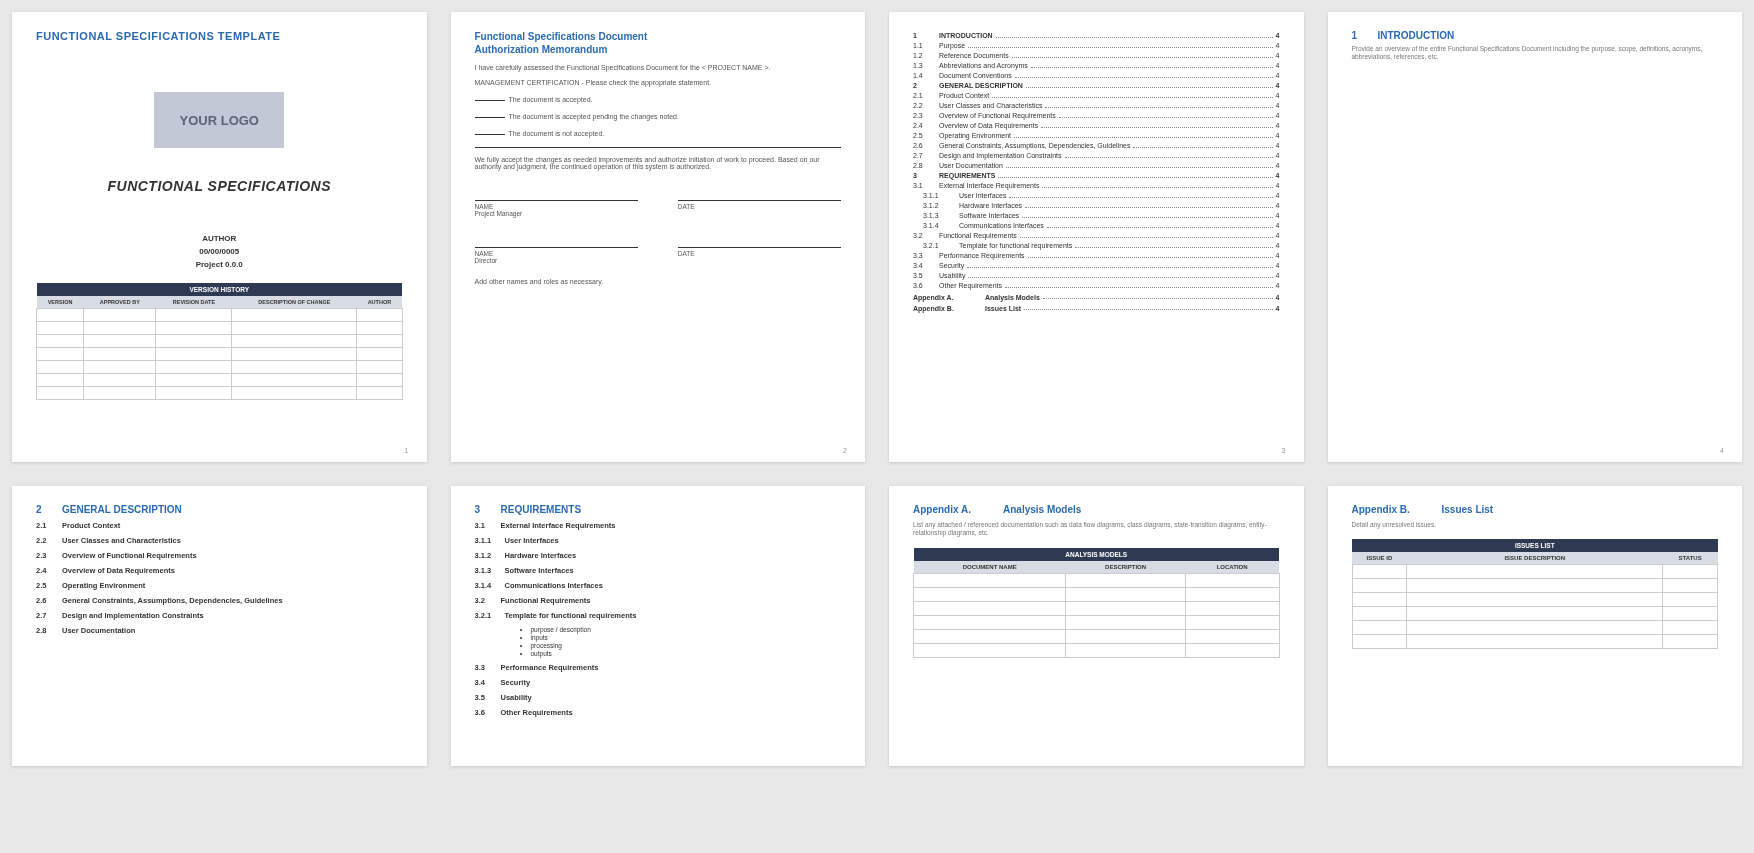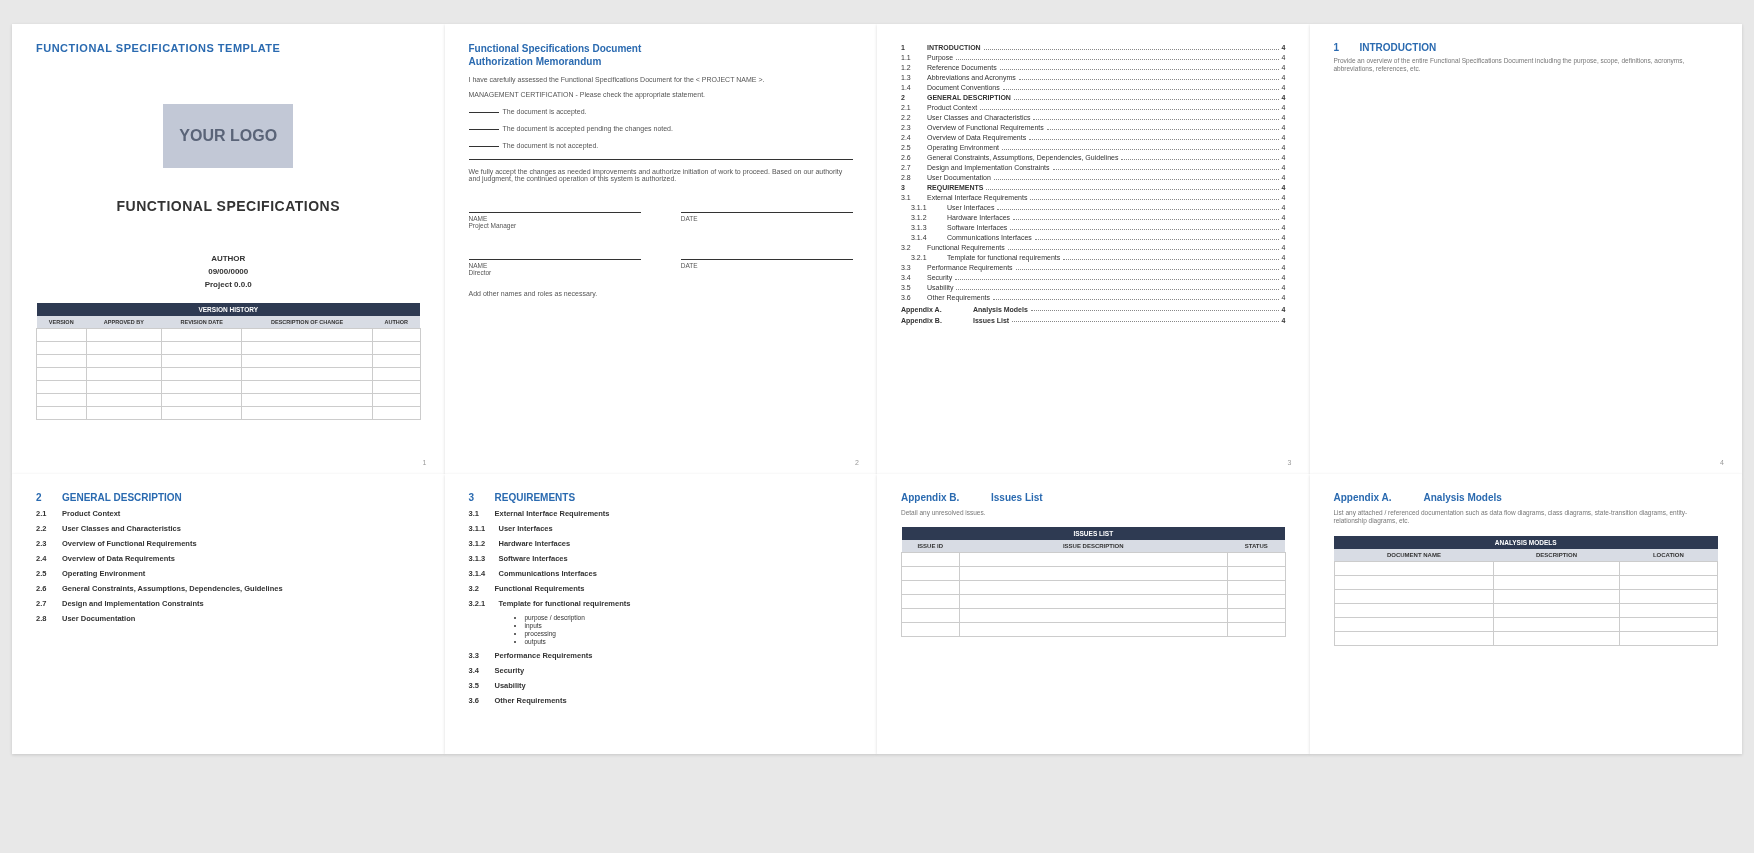--- a/index.html
+++ b/index.html
@@ -6,44 +6,44 @@
     margin: 0;
     padding: 12px;
     background: #e8e8e8;
     font-family: Arial, Helvetica, sans-serif;
     font-size: 9px;
     color: #333;
   }
   .grid {
     display: grid;
     grid-template-columns: repeat(4, 1fr);
-    gap: 0;
+    gap: 24px;
     max-width: 1730px;
-    margin: 12px auto;
+    margin: 0 auto;
   }
   .page {
     background: #fff;
     padding: 18px 24px;
     box-shadow: 0 1px 3px rgba(0,0,0,.15);
     position: relative;
     min-height: 450px;
     box-sizing: border-box;
   }
   .page.short { min-height: 280px; }
   .pnum { position: absolute; bottom: 8px; font-size: 7px; color: #999; }
   .pnum.right { right: 18px; }
 
   
   .p1-title { color: #2a6ab0; font-weight: bold; font-size: 11px; letter-spacing: .5px; }
   .logo-box {
-    width: 130px; height: 64px; background: #c2c8d6;
+    width: 130px; height: 56px; background: #c2c8d6;
     margin: 50px auto 30px; display: flex; align-items: center; justify-content: center;
-    color: #5a6478; font-weight: bold; font-size: 16px;
+    color: #5a6478; font-weight: bold; font-size: 13px;
   }
-  .p1-sub { text-align: center; font-weight: bold; font-size: 14px; letter-spacing: .5px; margin-bottom: 40px; }
+  .p1-sub { text-align: center; font-weight: bold; font-size: 14px; letter-spacing: .5px; margin-bottom: 40px; font-style: italic; }
   .p1-meta { text-align: center; font-size: 8px; margin: 4px 0; font-weight: bold; }
   .vh-table { width: 100%; border-collapse: collapse; margin-top: 14px; font-size: 6px; }
   .vh-table th.hdr { background: #2e3a52; color: #fff; text-align: center; padding: 3px; font-size: 6.5px; }
   .vh-table th { background: #d8dce4; padding: 3px 2px; font-size: 5.5px; }
   .vh-table td { border: 1px solid #ccc; height: 10px; }
 
   
   .p2-title { font-weight: bold; font-size: 10px; color: #2a6ab0; line-height: 1.3; }
   .p2-text { font-size: 7px; margin: 8px 0; color: #555; }
   .sig-line { border-bottom: 1px solid #333; width: 30px; display: inline-block; vertical-align: middle; margin-right: 4px; }
@@ -87,21 +87,21 @@
 </head>
 <body>
 
 <div class="grid">
 
   <div class="page">
     <div class="p1-title">FUNCTIONAL SPECIFICATIONS TEMPLATE</div>
     <div class="logo-box">YOUR LOGO</div>
     <div class="p1-sub">FUNCTIONAL SPECIFICATIONS</div>
     <div class="p1-meta">AUTHOR</div>
-    <div class="p1-meta">09/00/0000</div>
+    <div class="p1-meta">00/00/0005</div>
     <div class="p1-meta">Project 0.0.0</div>
     <table class="vh-table">
       <tbody>
           <tr>
             <th class="hdr" colspan="5">VERSION HISTORY</th>
           </tr>
       <tr>
         <th>VERSION</th>
         <th>APPROVED BY</th>
         <th>REVISION DATE</th>
@@ -411,20 +411,67 @@
           <li>outputs</li>
         </ul>
         <div class="sec-item"><span class="n">3.3</span><span>Performance Requirements</span></div>
         <div class="sec-item"><span class="n">3.4</span><span>Security</span></div>
         <div class="sec-item"><span class="n">3.5</span><span>Usability</span></div>
         <div class="sec-item"><span class="n">3.6</span><span>Other Requirements</span></div>
       </div>
   </div>
 
   <div class="page short">
+    <div class="app-h"><span class="a">Appendix A.</span><span>Analysis Models</span></div>
+    <div class="app-desc">List any attached / referenced documentation such as data flow diagrams, class diagrams, state-transition diagrams, entity-relationship diagrams, etc.</div>
+    <table class="app-table">
+      <tbody>
+          <tr>
+            <th class="hdr" colspan="3">ANALYSIS MODELS</th>
+          </tr>
+      <tr>
+        <th>DOCUMENT NAME</th>
+        <th>DESCRIPTION</th>
+        <th>LOCATION</th>
+      </tr>
+      <tr>
+            <td></td>
+            <td></td>
+            <td></td>
+          </tr>
+          <tr>
+            <td></td>
+            <td></td>
+            <td></td>
+          </tr>
+      <tr>
+            <td></td>
+            <td></td>
+            <td></td>
+          </tr>
+          <tr>
+            <td></td>
+            <td></td>
+            <td></td>
+          </tr>
+      <tr>
+            <td></td>
+            <td></td>
+            <td></td>
+          </tr>
+          <tr>
+            <td></td>
+            <td></td>
+            <td></td>
+          </tr>
+    </tbody>
+      </table>
+  </div>
+
+  <div class="page short">
     <div class="app-h"><span class="a">Appendix B.</span><span>Issues List</span></div>
     <div class="app-desc">Detail any unresolved issues.</div>
     <table class="app-table">
       <tbody>
           <tr>
             <th class="hdr" colspan="3">ISSUES LIST</th>
           </tr>
       <tr>
         <th style="width:15%">ISSUE ID</th>
         <th>ISSUE DESCRIPTION</th>
@@ -457,60 +504,13 @@
           </tr>
           <tr>
             <td></td>
             <td></td>
             <td></td>
           </tr>
     </tbody>
       </table>
   </div>
 
-  <div class="page short">
-    <div class="app-h"><span class="a">Appendix A.</span><span>Analysis Models</span></div>
-    <div class="app-desc">List any attached / referenced documentation such as data flow diagrams, class diagrams, state-transition diagrams, entity-relationship diagrams, etc.</div>
-    <table class="app-table">
-      <tbody>
-          <tr>
-            <th class="hdr" colspan="3">ANALYSIS MODELS</th>
-          </tr>
-      <tr>
-        <th>DOCUMENT NAME</th>
-        <th>DESCRIPTION</th>
-        <th>LOCATION</th>
-      </tr>
-      <tr>
-            <td></td>
-            <td></td>
-            <td></td>
-          </tr>
-          <tr>
-            <td></td>
-            <td></td>
-            <td></td>
-          </tr>
-      <tr>
-            <td></td>
-            <td></td>
-            <td></td>
-          </tr>
-          <tr>
-            <td></td>
-            <td></td>
-            <td></td>
-          </tr>
-      <tr>
-            <td></td>
-            <td></td>
-            <td></td>
-          </tr>
-          <tr>
-            <td></td>
-            <td></td>
-            <td></td>
-          </tr>
-    </tbody>
-      </table>
-  </div>
-
 </div>
 
 </body></html>

